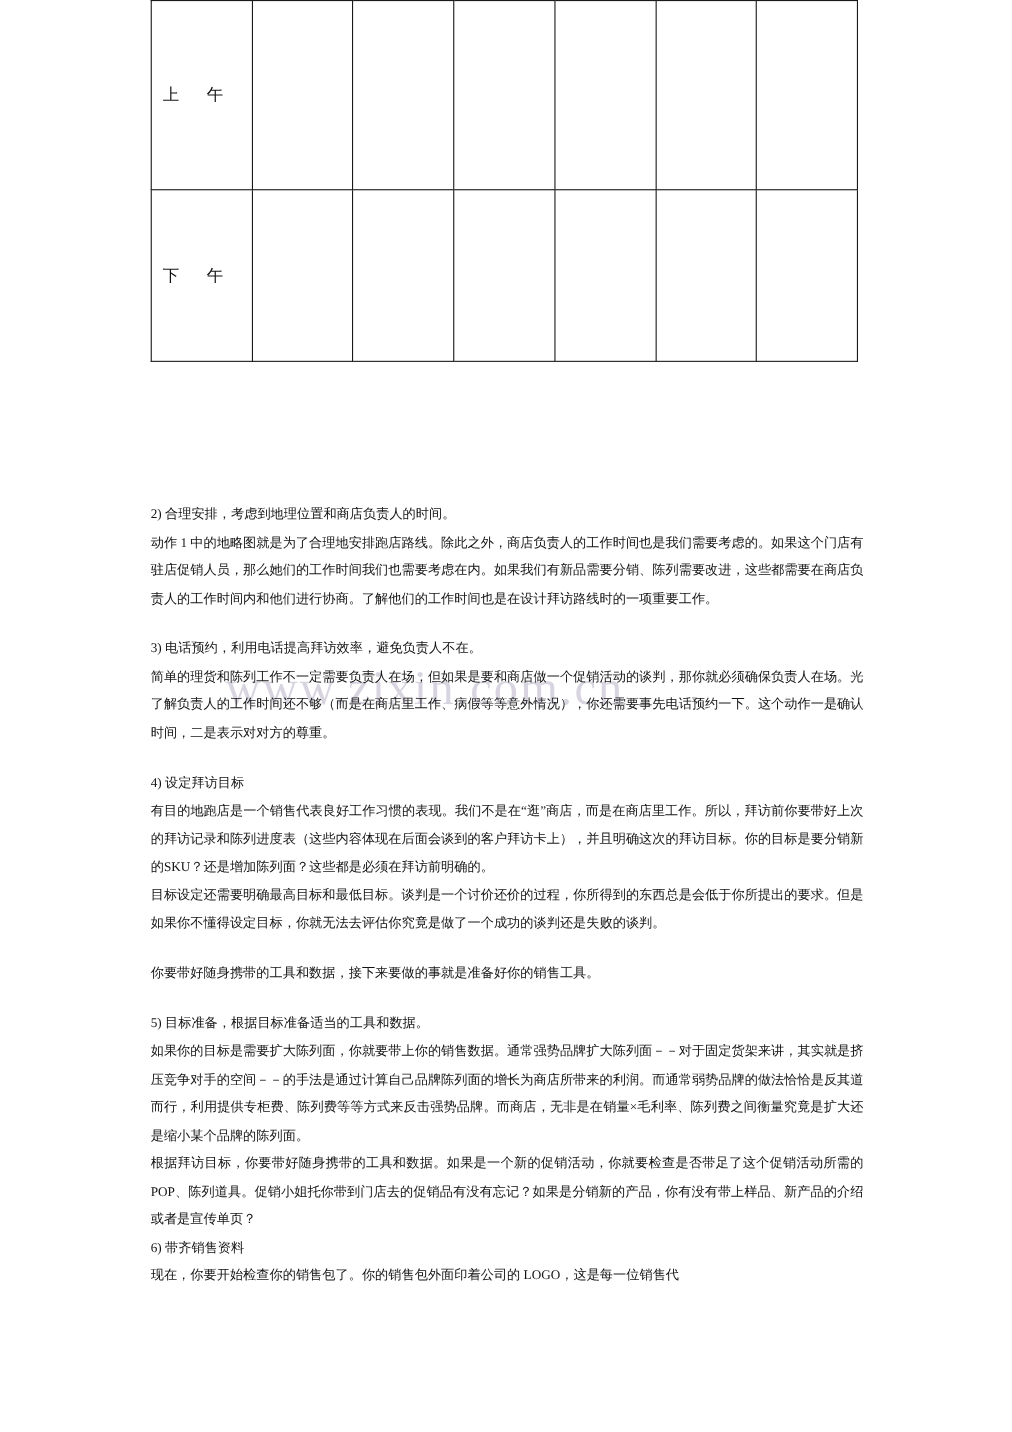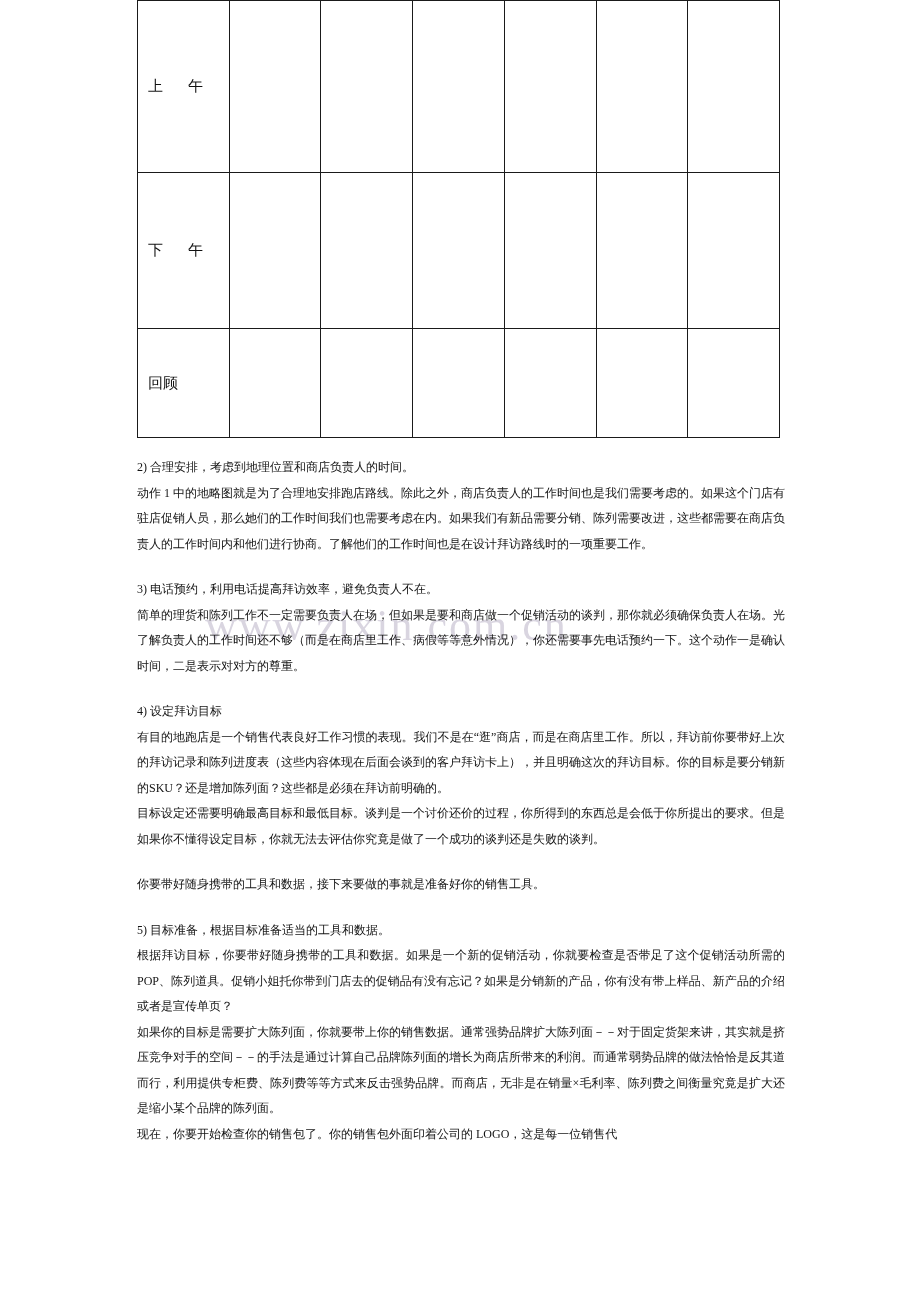--- a/index.html
+++ b/index.html
@@ -102,29 +102,20 @@
       </tr>
       <tr class="r-pm">
         <td class="lbl">下  午</td>
         <td></td>
         <td></td>
         <td></td>
         <td></td>
         <td></td>
         <td></td>
       </tr>
-      <tr class="r-rv">
-        <td>回顾</td>
-        <td></td>
-        <td></td>
-        <td></td>
-        <td></td>
-        <td></td>
-        <td></td>
-      </tr>
     </tbody>
       </table>
   </div>
 
   <div class="content">
 
     <p class="para item">2)  合理安排，考虑到地理位置和商店负责人的时间。</p>
     <p class="para">动作 1 中的地略图就是为了合理地安排跑店路线。除此之外，商店负责人的工作时间也是我们需要考虑的。如果这个门店有驻店促销人员，那么她们的工作时间我们也需要考虑在内。如果我们有新品需要分销、陈列需要改进，这些都需要在商店负责人的工作时间内和他们进行协商。了解他们的工作时间也是在设计拜访路线时的一项重要工作。</p>
 
     <div class="gap-md"></div>
@@ -138,20 +129,21 @@
     <p class="para">有目的地跑店是一个销售代表良好工作习惯的表现。我们不是在“逛”商店，而是在商店里工作。所以，拜访前你要带好上次的拜访记录和陈列进度表（这些内容体现在后面会谈到的客户拜访卡上），并且明确这次的拜访目标。你的目标是要分销新的SKU？还是增加陈列面？这些都是必须在拜访前明确的。</p>
     <p class="para">目标设定还需要明确最高目标和最低目标。谈判是一个讨价还价的过程，你所得到的东西总是会低于你所提出的要求。但是如果你不懂得设定目标，你就无法去评估你究竟是做了一个成功的谈判还是失败的谈判。</p>
 
     <div class="gap-md"></div>
 
     <p class="para">你要带好随身携带的工具和数据，接下来要做的事就是准备好你的销售工具。</p>
 
     <div class="gap-md"></div>
 
     <p class="para item">5)   目标准备，根据目标准备适当的工具和数据。</p>
+    <p class="para">如果你的目标是需要扩大陈列面，你就要带上你的销售数据。通常强势品牌扩大陈列面－－对于固定货架来讲，其实就是挤压竞争对手的空间－－的手法是通过计算自己品牌陈列面的增长为商店所带来的利润。而通常弱势品牌的做法恰恰是反其道而行，利用提供专柜费、陈列费等等方式来反击强势品牌。而商店，无非是在销量×毛利率、陈列费之间衡量究竟是扩大还是缩小某个品牌的陈列面。</p>
     <p class="para">根据拜访目标，你要带好随身携带的工具和数据。如果是一个新的促销活动，你就要检查是否带足了这个促销活动所需的 POP、陈列道具。促销小姐托你带到门店去的促销品有没有忘记？如果是分销新的产品，你有没有带上样品、新产品的介绍或者是宣传单页？</p>
-    <p class="para">如果你的目标是需要扩大陈列面，你就要带上你的销售数据。通常强势品牌扩大陈列面－－对于固定货架来讲，其实就是挤压竞争对手的空间－－的手法是通过计算自己品牌陈列面的增长为商店所带来的利润。而通常弱势品牌的做法恰恰是反其道而行，利用提供专柜费、陈列费等等方式来反击强势品牌。而商店，无非是在销量×毛利率、陈列费之间衡量究竟是扩大还是缩小某个品牌的陈列面。</p>
 
+    <p class="para item">6)  带齐销售资料</p>
     <p class="para">现在，你要开始检查你的销售包了。你的销售包外面印着公司的 LOGO，这是每一位销售代</p>
 
   </div>
 
 </div>
 
 </body></html>

